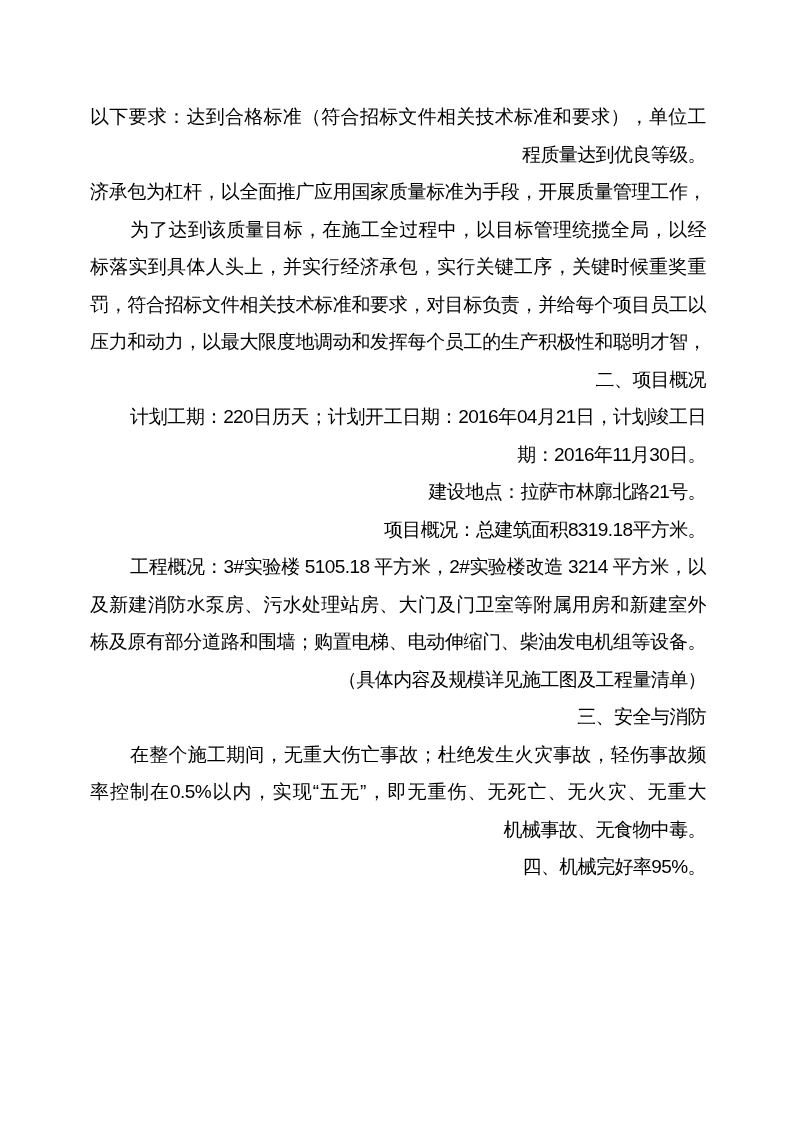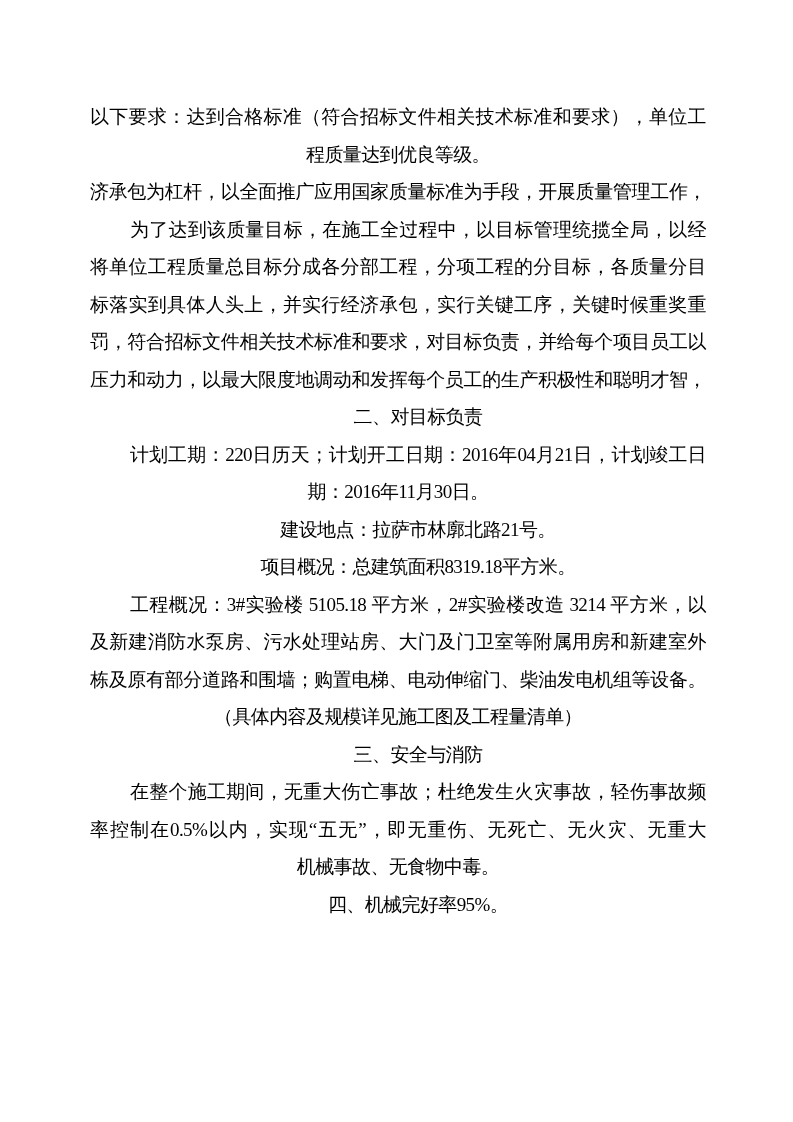--- a/index.html
+++ b/index.html
@@ -6,35 +6,35 @@
     margin: 0;
     padding: 0;
     background: #ffffff;
   }
   .page {
     position: relative;
     width: 793px;
     height: 972px;
     background: #ffffff;
     overflow: hidden;
-    font-family: Liberation Serif, serif;
+    font-family: Liberation Sans, sans-serif;
   }
   .doc-body {
     position: absolute;
     left: 90px;
     top: 98px;
     width: 616px;
     color: #000000;
   }
   .line {
     height: 37.5px;
     line-height: 37.5px;
     font-size: 19px;
     letter-spacing: -0.6px;
-    text-align: center;
+    text-align: right;
     overflow: visible;
     white-space: nowrap;
   }
   .line.just {
     white-space: normal;
     text-align: justify;
     text-align-last: justify;
   }
   .line.ind {
     padding-left: 40px;
@@ -52,25 +52,24 @@
 </style>
 </head>
 <body>
 
 <div class="page">
   <div class="doc-body">
       <div class="line just">以下要求：达到合格标准（符合招标文件相关技术标准和要求），单位工</div>
       <div class="line">程质量达到优良等级。</div>
       <div class="line just">济承包为杠杆，以全面推广应用国家质量标准为手段，开展质量管理工作，</div>
       <div class="line just ind">为了达到该质量目标，在施工全过程中，以目标管理统揽全局，以经</div>
-      <div class="line just">将单位工程质量总目标分成各分部工程，分项工程的分目标，各质量分目</div>
       <div class="line just">标落实到具体人头上，并实行经济承包，实行关键工序，关键时候重奖重</div>
       <div class="line just">罚，符合招标文件相关技术标准和要求，对目标负责，并给每个项目员工以</div>
       <div class="line just">压力和动力，以最大限度地调动和发挥每个员工的生产积极性和聪明才智，</div>
-      <div class="line ind">二、对目标负责</div>
+      <div class="line ind">二、项目概况</div>
       <div class="line just ind">计划工期：220日历天；计划开工日期：2016年04月21日，计划竣工日</div>
       <div class="line">期：2016年11月30日。</div>
       <div class="line ind">建设地点：拉萨市林廓北路21号。</div>
       <div class="line ind">项目概况：总建筑面积8319.18平方米。</div>
       <div class="line just ind">工程概况：3#实验楼 5105.18 平方米，2#实验楼改造 3214 平方米，以</div>
       <div class="line just">及新建消防水泵房、污水处理站房、大门及门卫室等附属用房和新建室外</div>
       <div class="line just">栋及原有部分道路和围墙；购置电梯、电动伸缩门、柴油发电机组等设备。</div>
       <div class="line">（具体内容及规模详见施工图及工程量清单）</div>
       <div class="line ind">三、安全与消防</div>
       <div class="line just ind">在整个施工期间，无重大伤亡事故；杜绝发生火灾事故，轻伤事故频</div>

